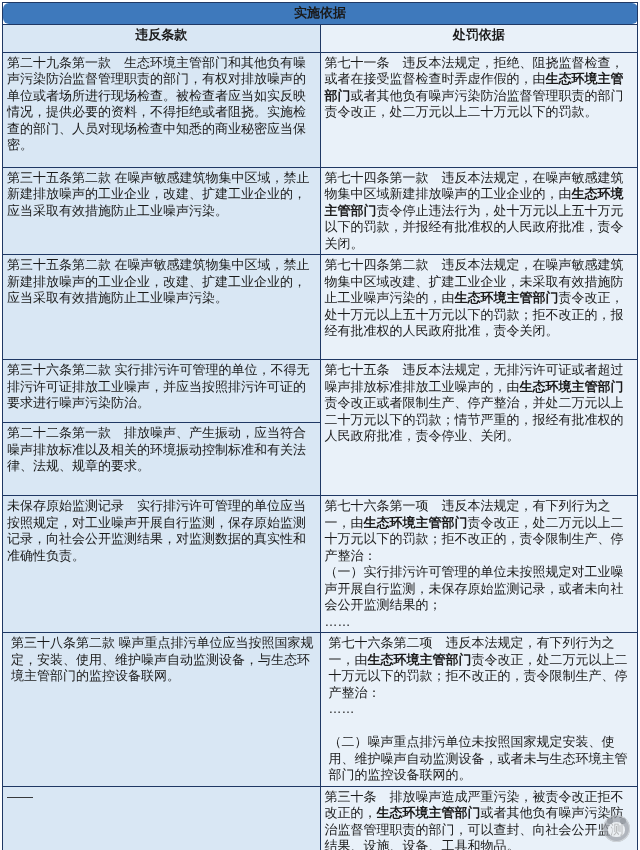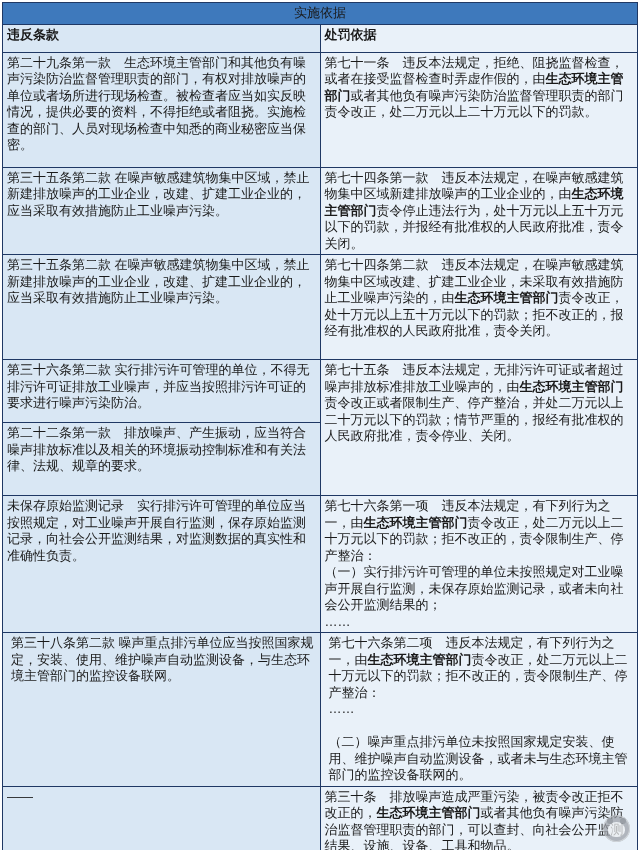--- a/index.html
+++ b/index.html
@@ -31,32 +31,34 @@
     font-size:13px;
     line-height:16.5px;
     color:var(--body-text);
     padding:2px 4px;
     white-space:pre-wrap;
     word-break:break-all;
   }
   td.title{
     background:var(--header-bg);
     color:var(--header-text);
-    font-weight:normal;
+    font-weight:bold;
     text-align:center;
     vertical-align:middle;
     height:20px;
     font-size:13.5px;
     border-width:2px;
     white-space:normal;
+    border-radius:6px;
   }
   td.colhead{
     background:var(--subheader-bg);
     color:var(--header-text);
     font-weight:bold;
+    text-align:center;
     vertical-align:middle;
     height:28px;
     font-size:13.5px;
     white-space:normal;
   }
   td.cl{background:var(--cell-bg-left);width:289px;}
   td.cr{background:var(--cell-bg-right);margin-left:42px;}
   tr.r1 td{height:115px;}
   tr.r2 td{height:84px;}
   tr.r3 td{height:105px;}

